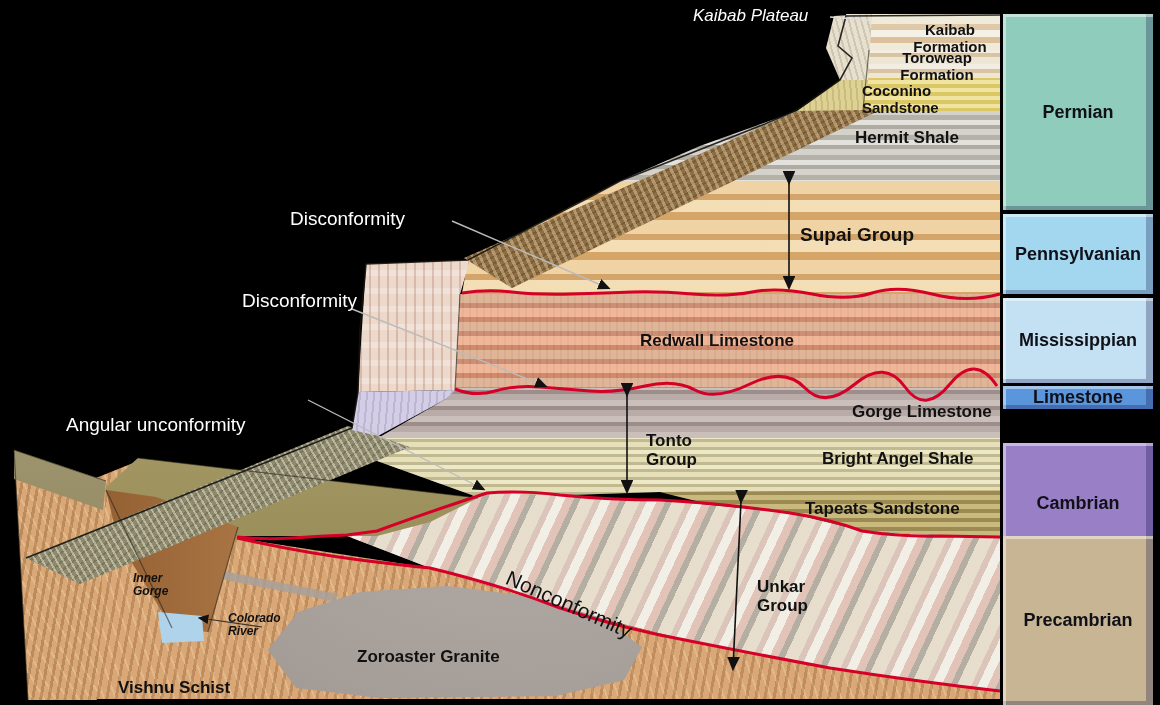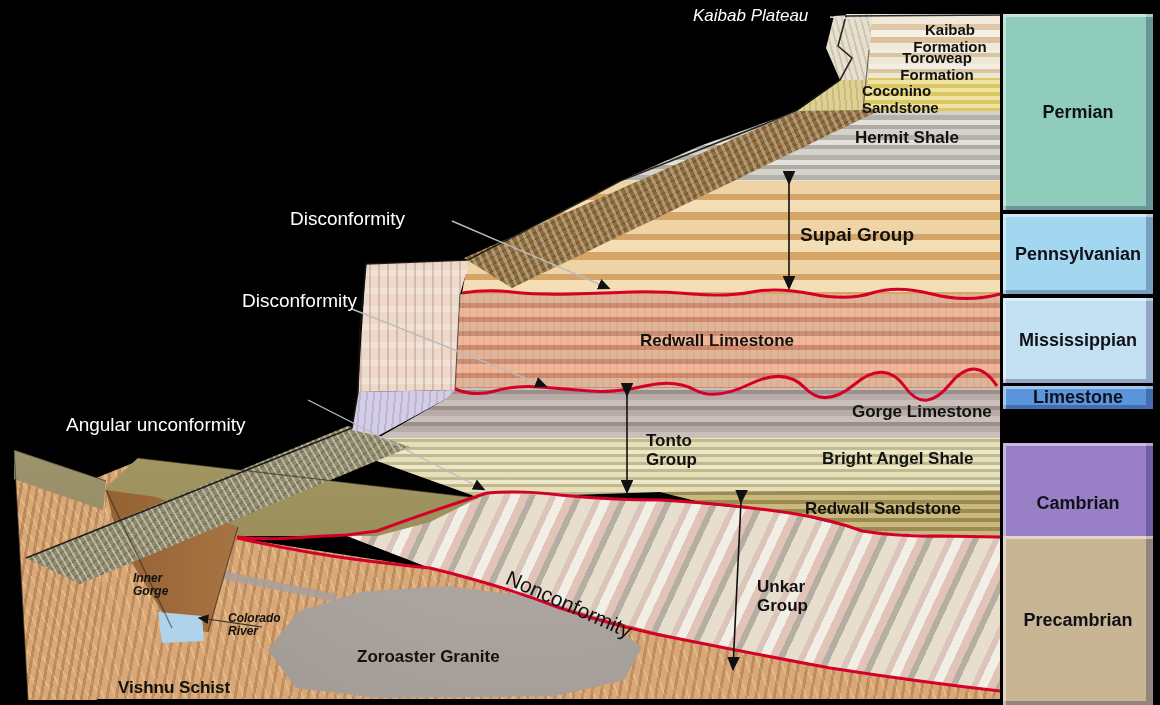--- a/index.html
+++ b/index.html
@@ -129,21 +129,21 @@
 Formation</div>
   <div class="lbl center f15" style="left:862px;top:50px;width:150px;">Toroweap
 Formation</div>
   <div class="lbl f15" style="left:862px;top:83px;">Coconino
 Sandstone</div>
   <div class="lbl f17" style="left:855px;top:128px;">Hermit Shale</div>
   <div class="lbl f19" style="left:800px;top:224px;">Supai Group</div>
   <div class="lbl f17" style="left:640px;top:331px;">Redwall Limestone</div>
   <div class="lbl f17" style="left:852px;top:402px;">Gorge Limestone</div>
   <div class="lbl f17" style="left:822px;top:449px;">Bright Angel Shale</div>
-  <div class="lbl f17" style="left:805px;top:499px;">Redwall Sandstone</div>
+  <div class="lbl f17" style="left:805px;top:499px;">Tapeats Sandstone</div>
   <div class="lbl f17" style="left:646px;top:431px;">Tonto
 Group</div>
   <div class="lbl f17" style="left:757px;top:577px;">Unkar
 Group</div>
   <div class="lbl f17" style="left:357px;top:647px;">Zoroaster Granite</div>
   <div class="lbl f17" style="left:118px;top:678px;">Vishnu Schist</div>
   <div class="lbl italic f16" style="left:133px;top:572px;">Inner
 Gorge</div>
   <div class="lbl italic f16" style="left:228px;top:612px;">Colorado
 River</div>

